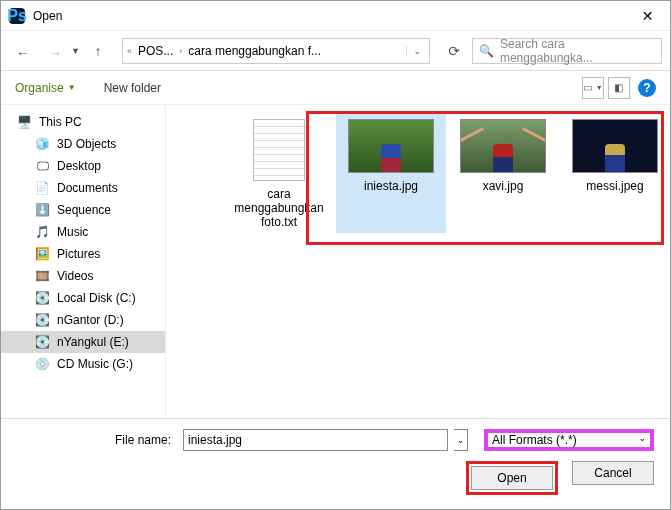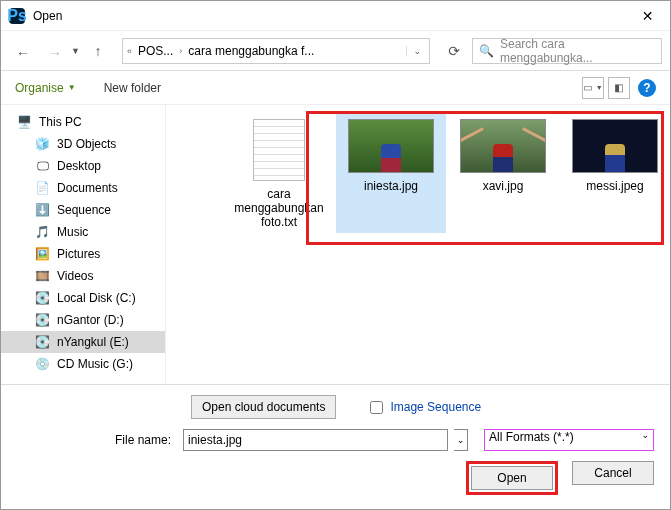--- a/index.html
+++ b/index.html
@@ -127,21 +127,21 @@
   .chk input { width:13px; height:13px; }
 
   .footer-row2 { display:flex; align-items:center; gap:6px; }
   .fn-label { width:176px; text-align:right; padding-right:6px; }
   .fn-input {
     flex:1; height:22px; border:1px solid #888; padding:0 4px; font-size:12px;
   }
   .fn-dd { width:14px; height:22px; border:1px solid #888; border-left:none;
     display:flex; align-items:center; justify-content:center; font-size:9px; cursor:pointer; margin-right:10px; }
   .filter {
-    width:170px; height:22px; border:1px solid #d946ef; font-size:12px; padding:0 4px;
+    width:170px; height:22px; border:4px solid #d946ef; font-size:12px; padding:0 4px;
     display:flex; justify-content:space-between; cursor:pointer;
   }
 
   .footer-row3 { display:flex; justify-content:flex-end; gap:14px; padding-right:0; }
   .btn {
     width:82px; height:24px; border:1px solid #999; background:#eee; cursor:pointer; font-size:12px;
   }
   .open-wrap { padding:2px; border:3px solid #e52020; }
 </style>
 </head>
@@ -157,21 +157,21 @@
 
   <div class="navbar">
     <div class="arrow-btn">←</div>
     <div class="arrow-btn disabled">→</div>
     <div class="chev-down">▼</div>
     <div class="up-btn">↑</div>
     <div class="breadcrumb">
       <span class="bc-chev">«</span>
       <span class="bc-seg">POS...</span>
       <span class="bc-chev">›</span>
-      <span class="bc-seg">cara menggabungka f...</span>
+      <span class="bc-seg">cara menggabungkan f...</span>
       <span class="bc-spacer"></span>
       <span class="bc-dd">⌄</span>
     </div>
     <div class="refresh-btn">⟳</div>
     <div class="searchbox">
       <span class="search-ic">🔍</span>
       <span>Search cara menggabungka...</span>
     </div>
   </div>
 
@@ -275,27 +275,20 @@
                 <div class="torso p2"></div>
               </div>
           </div>
           <div style="margin-top:6px">messi.jpeg</div>
         </div>
       </div>
     </div>
   </div>
 
   <div class="footer">
-    <div class="footer-row1">
-      <button class="cloud-btn">Open cloud documents</button>
-      <label class="chk">
-        <input type="checkbox" style="">
-        <span>Image Sequence</span>
-      </label>
-    </div>
     <div class="footer-row2">
       <div class="fn-label">File name:</div>
       <input class="fn-input" value="iniesta.jpg" style="">
       <div class="fn-dd">⌄</div>
       <div class="filter">
         <span>All Formats (*.*)</span>
         <span style="font-size:9px">⌄</span>
       </div>
     </div>
     <div class="footer-row3">

